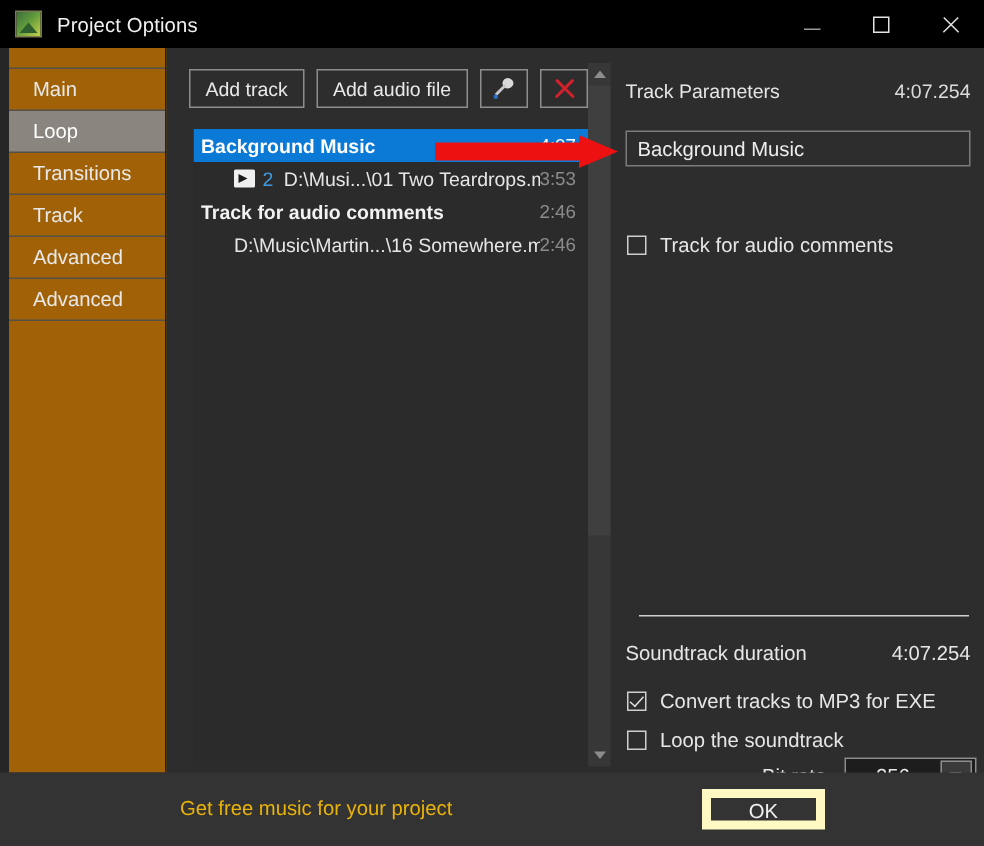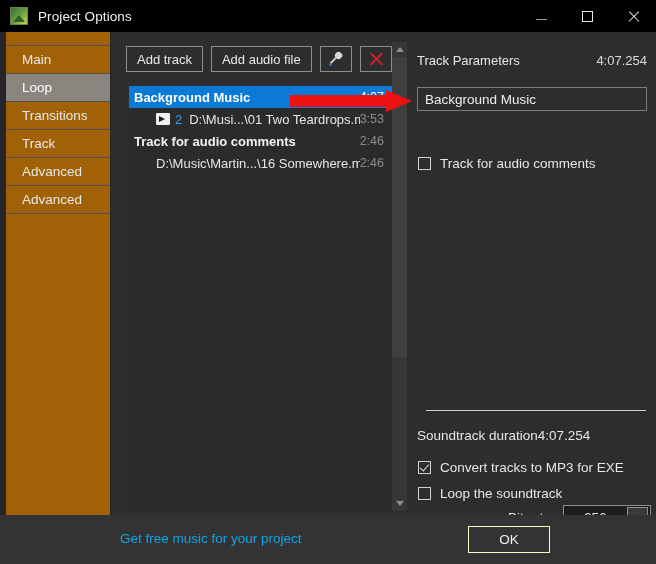--- a/index.html
+++ b/index.html
@@ -303,21 +303,21 @@
   #divider {
     position: absolute;
     left: 18px; top: 378px;
     width: 220px; height: 1px;
     background: #cfcfcf;
   }
   #sd-row {
     position: absolute;
     left: 9px; top: 396px;
     width: 230px;
-    display: flex; 
+    display: flex; justify-content: space-between;
     color: #e6e6e6; font-size: 13.5px;
   }
   #bitrate-row {
     position: absolute;
     left: 100px; top: 473px;
     display: flex; align-items: center;
   }
   #bitrate-label { color: #e6e6e6; font-size: 13.5px; margin-right: 12px; }
   #bitrate-combo {
     width: 88px; height: 24px;
@@ -351,29 +351,29 @@
   
   #footer {
     position: absolute;
     left: 0; top: 515px;
     width: 656px; height: 49px;
     background: #333333;
   }
   #free-music-link {
     position: absolute;
     left: 120px; top: 16px;
-    color: #0ea5e9;
+    color: #eab308;
     font-size: 13.5px;
     text-decoration: none;
   }
   .footer-btn {
     position: absolute;
     top: 11px;
     width: 82px; height: 27px;
-    border: 1px solid #fef9c3;
+    border: 6px solid #fef9c3;
     background: #333333;
     color: #f0f0f0;
     font-size: 13.5px;
     font-family: "Liberation Sans", sans-serif;
     box-sizing: border-box;
   }
   #btn-ok { left: 468px; }
   #btn-cancel { left: 560px; }
 
   

